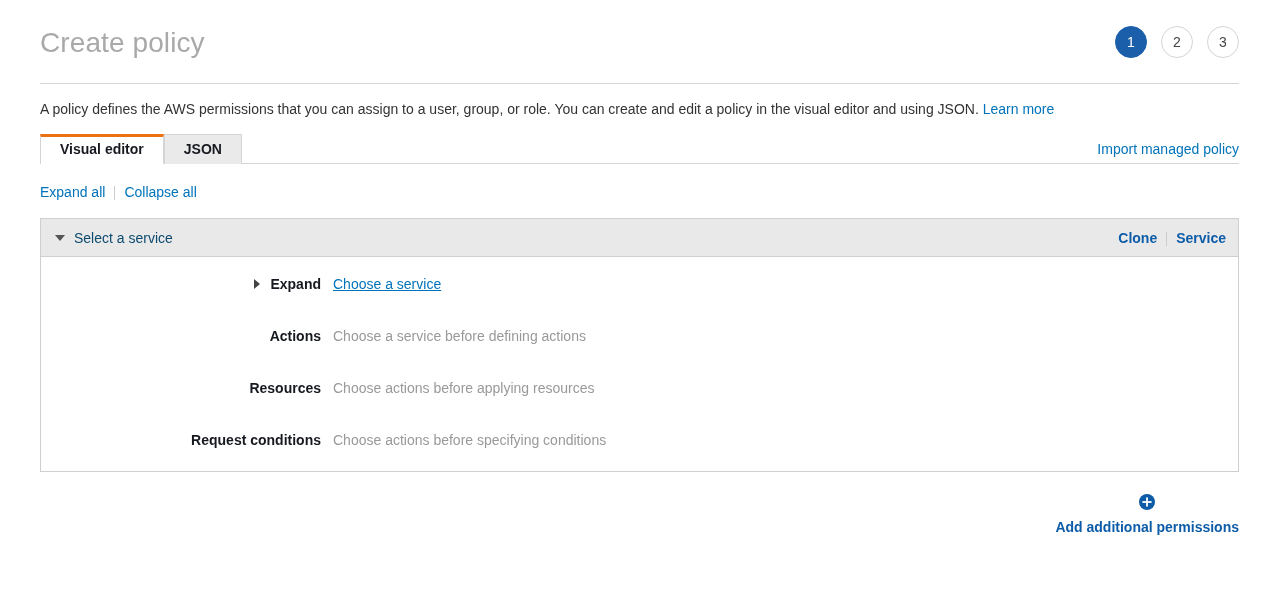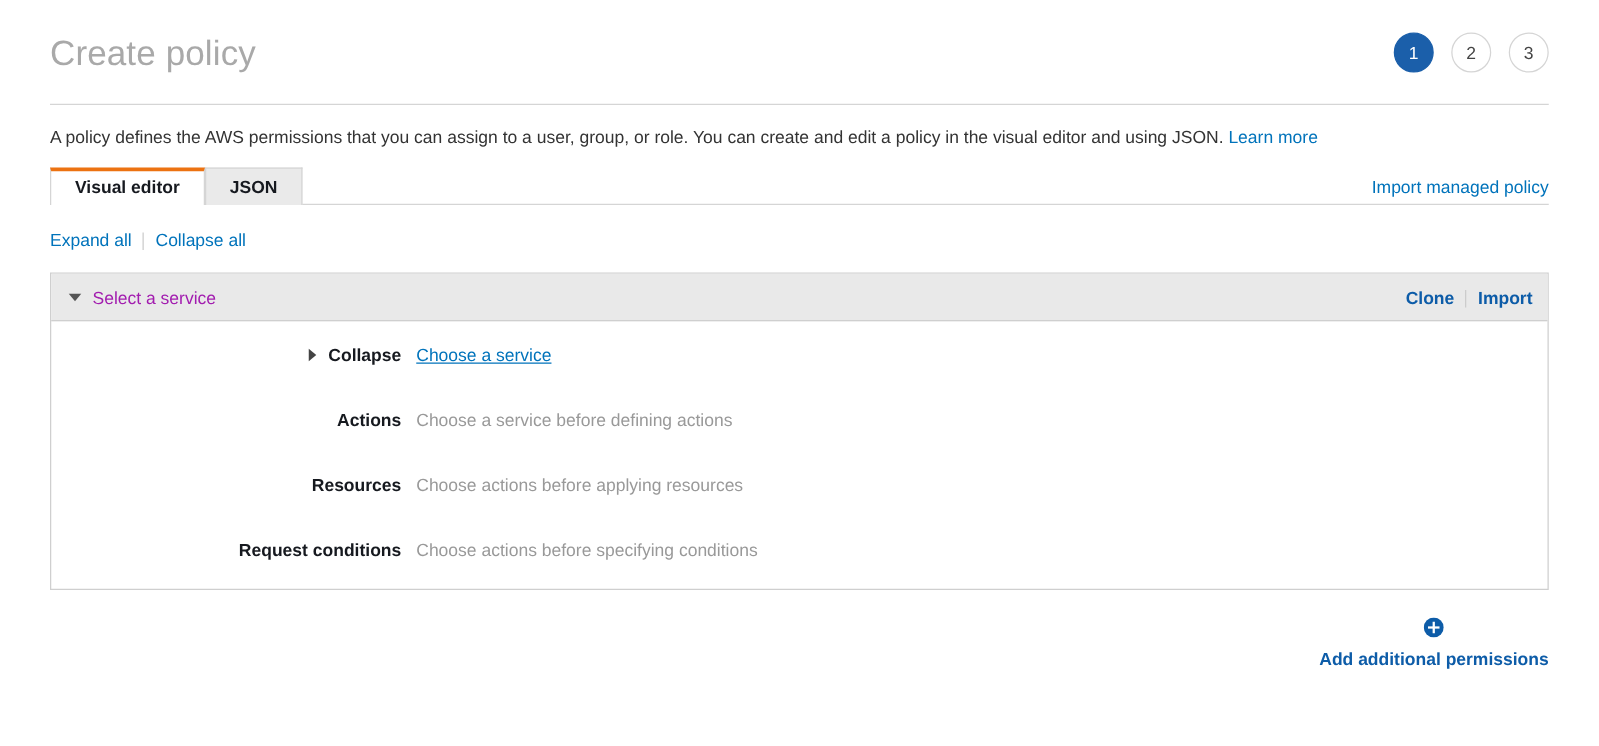--- a/index.html
+++ b/index.html
@@ -152,21 +152,21 @@
     display: flex;
     align-items: center;
     justify-content: space-between;
     padding: 0 12px 0 14px;
   }
   .card-header-left {
     display: flex;
     align-items: center;
     gap: 9px;
     font-size: 14px;
-    color: #a21caf;
+    color: #0c4a6e;
   }
   .tri-down {
     width: 0; height: 0;
     border-left: 5px solid transparent;
     border-right: 5px solid transparent;
     border-top: 6px solid #555555;
     display: inline-block;
     cursor: pointer;
   }
   .tri-right {
@@ -273,30 +273,30 @@
 
   <div class="card">
     <div class="card-header">
       <div class="card-header-left">
         <span class="tri-down"></span>
         <span>Select a service</span>
       </div>
       <div class="card-header-right">
         <a class="link" href="#">Clone</a>
         <span class="divider-v"></span>
-        <a class="link" href="#">Import</a>
+        <a class="link" href="#">Service</a>
       </div>
     </div>
 
     <div class="card-body">
 
       <div class="form-row">
         <div class="row-label">
           <span class="tri-right"></span>
-          <span>Collapse</span>
+          <span>Expand</span>
         </div>
         <div class="row-value">
           <a class="link" href="#">Choose a service</a>
         </div>
       </div>
 
       <div class="form-row">
         <div class="row-label">Actions</div>
         <div class="row-value">Choose a service before defining actions</div>
       </div>

